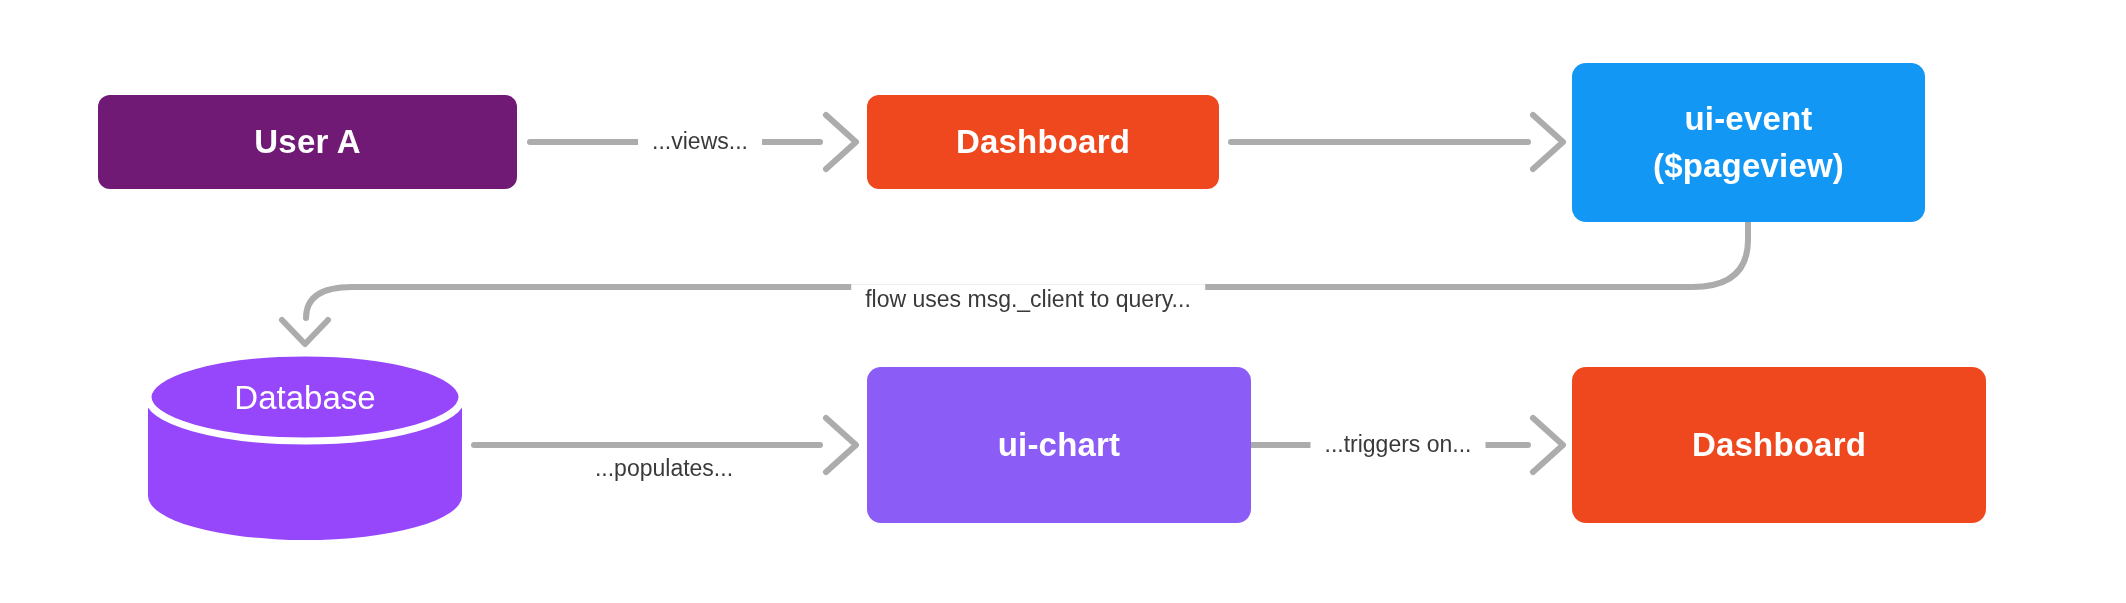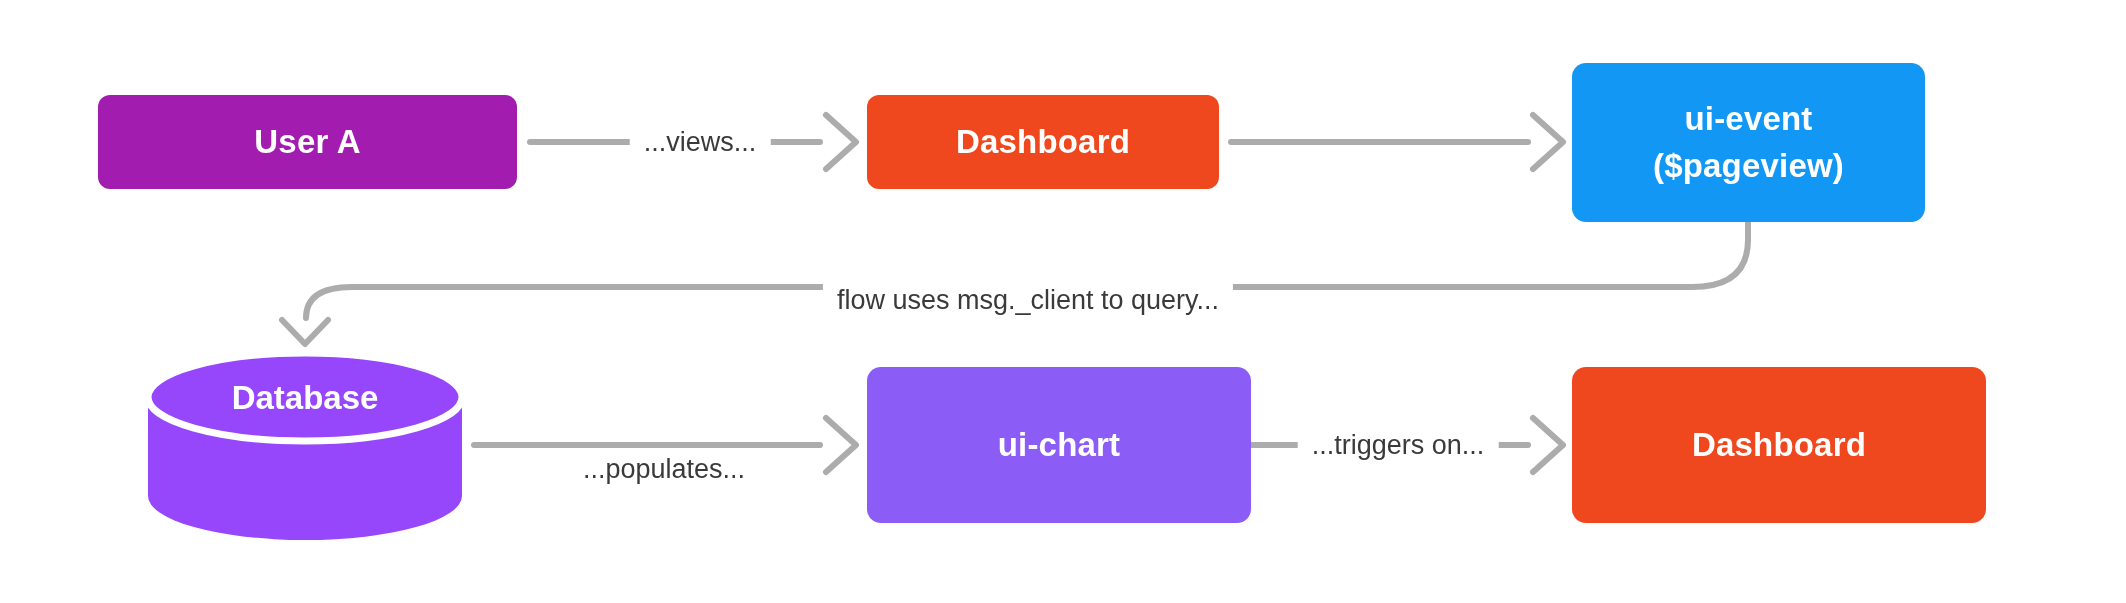--- a/index.html
+++ b/index.html
@@ -35,38 +35,38 @@
     letter-spacing: 0.2px;
   }
   .node.r-small { border-radius: 12px; }
   .node.r-large { border-radius: 14px; }
 
   .edge-label {
     position: absolute;
     transform: translate(-50%, -50%);
     background: #ffffff;
     color: #3a3a3a;
-    font-size: 27px;
+    font-size: 23px;
     font-weight: 500;
     white-space: nowrap;
     padding: 2px 14px;
     line-height: 1.2;
   }
   .db-label {
     position: absolute;
     left: 148px;
     top: 355px;
     width: 314px;
     height: 86px;
     display: flex;
     align-items: center;
     justify-content: center;
     color: #ffffff;
     font-size: 33px;
-    font-weight: 700;
+    font-weight: 400;
   }
 </style>
 </head>
 <body>
 
 <div id="canvas">
 
   <svg id="connector-layer" viewBox="0 0 2126 603" xmlns="http://www.w3.org/2000/svg">
 
     <g fill="none" stroke-width="6" stroke-linecap="round" stroke-linejoin="round">
@@ -86,21 +86,21 @@
       <polyline points="1533,418 1563,445 1533,472" stroke="#ACACAC"></polyline>
     </g>
 
     <g>
       <ellipse cx="305" cy="496" rx="157" ry="44" fill="#9747FB"></ellipse>
       <rect x="148" y="397" width="314" height="99" fill="#9747FB"></rect>
       <ellipse cx="305" cy="397" rx="157" ry="44" stroke-width="7" fill="#9747FB" stroke="#FFFFFF"></ellipse>
     </g>
   </svg>
 
-  <div class="node r-small" style="left: 98px; top: 95px; width: 419px; height: 94px; background: #a21caf;">
+  <div class="node r-small" style="left: 98px; top: 95px; width: 419px; height: 94px; background: #701a75;">
     <span>User A</span>
   </div>
 
   <div class="node r-small" style="left: 867px; top: 95px; width: 352px; height: 94px; background: rgb(240, 72, 30);">
     <span>Dashboard</span>
   </div>
 
   <div class="node r-large" style="left: 1572px; top: 63px; width: 353px; height: 159px; background: rgb(18, 151, 245);">
     <span>ui-event</span>
     <span>($pageview)</span>

